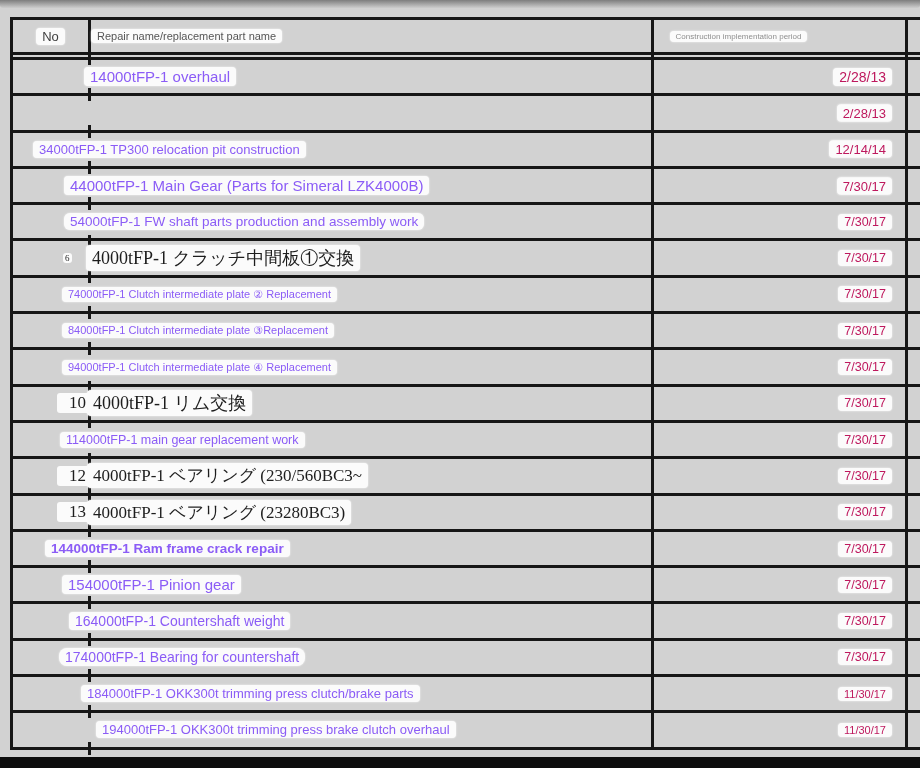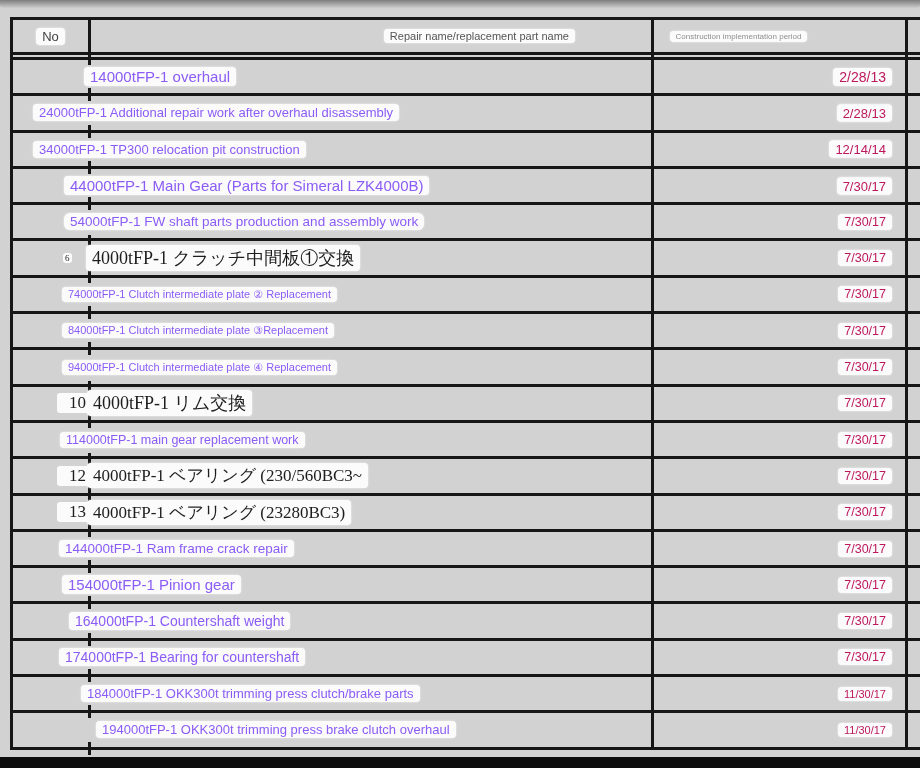--- a/index.html
+++ b/index.html
@@ -23,21 +23,21 @@
   }
   .vline{position:absolute;top:0;bottom:0;width:3px;background:#161616;z-index:3;}
   .vmid{left:638px;}
   .vright{left:892px;}
   .header{
     position:relative;display:flex;height:32px;align-items:center;
     border-bottom:8px double #161616;
   }
   .h-no{width:75px;border-right:3px solid #161616;align-self:stretch;
         display:flex;align-items:center;justify-content:center;}
-  .h-name{width:484px;display:flex;align-items:center;justify-content:flex-end;}
+  .h-name{width:484px;display:flex;align-items:center;justify-content:flex-start;}
   .h-period{flex:1;display:flex;align-items:center;justify-content:center;padding-right:18px;}
   .pill{
     background:#fbfbfb;border-radius:4px;padding:1px 6px;
     color:#8b5cf6;white-space:nowrap;z-index:4;position:relative;
     box-shadow:0 0 2px rgba(255,255,255,.9);
   }
   .hp{font-size:13px;color:#3f3f3f;}
   .hp-name{font-size:11px;color:#555;}
   .hp-period{font-size:8px;color:#8f8f8f;}
   .row{
@@ -74,24 +74,24 @@
   .r4  .name-pill{margin-left:51px;font-size:15px;}
   .r5  .name-pill{margin-left:51px;font-size:13.5px;border-radius:6px;}
   .r6  .name-pill{margin-left:73px;font-size:18px;}
   .r7  .name-pill{margin-left:49px;font-size:11px;}
   .r8  .name-pill{margin-left:49px;font-size:11px;}
   .r9  .name-pill{margin-left:49px;font-size:11px;}
   .r10 .name-pill{margin-left:74px;font-size:18px;}
   .r11 .name-pill{margin-left:47px;font-size:12.5px;}
   .r12 .name-pill{margin-left:74px;font-size:17px;}
   .r13 .name-pill{margin-left:74px;font-size:17px;}
-  .r14 .name-pill{margin-left:46px;font-size:13.5px;}
+  .r14 .name-pill{margin-left:32px;font-size:13.5px;font-weight:bold;}
   .r15 .name-pill{margin-left:49px;font-size:15px;}
   .r16 .name-pill{margin-left:56px;font-size:14px;}
-  .r17 .name-pill{margin-left:46px;font-size:14px;}
+  .r17 .name-pill{margin-left:46px;font-size:14px;border-radius:8px;}
   .r18 .name-pill{margin-left:68px;font-size:13px;text-align:right;}
   .r19 .name-pill{margin-left:83px;font-size:13px;}
 </style>
 </head>
 <body>
 
 <div class="topbar"></div>
 
 <div class="table">
   <div class="vline vmid"></div>
@@ -109,21 +109,20 @@
     </div>
   </div>
 
   <div class="row r1">
 
     <span class="pill name-pill">14000tFP-1 overhaul</span>
     <span class="pill date-pill">2/28/13</span>
   </div>
   <div class="row r2">
 
-    <span class="pill name-pill">24000tFP-1 Additional repair work after overhaul disassembly</span>
     <span class="pill date-pill">2/28/13</span>
   </div>
   <div class="row r3">
 
     <span class="pill name-pill">34000tFP-1 TP300 relocation pit construction</span>
     <span class="pill date-pill">12/14/14</span>
   </div>
   <div class="row r4">
 
     <span class="pill name-pill">44000tFP-1 Main Gear (Parts for Simeral LZK4000B)</span>

